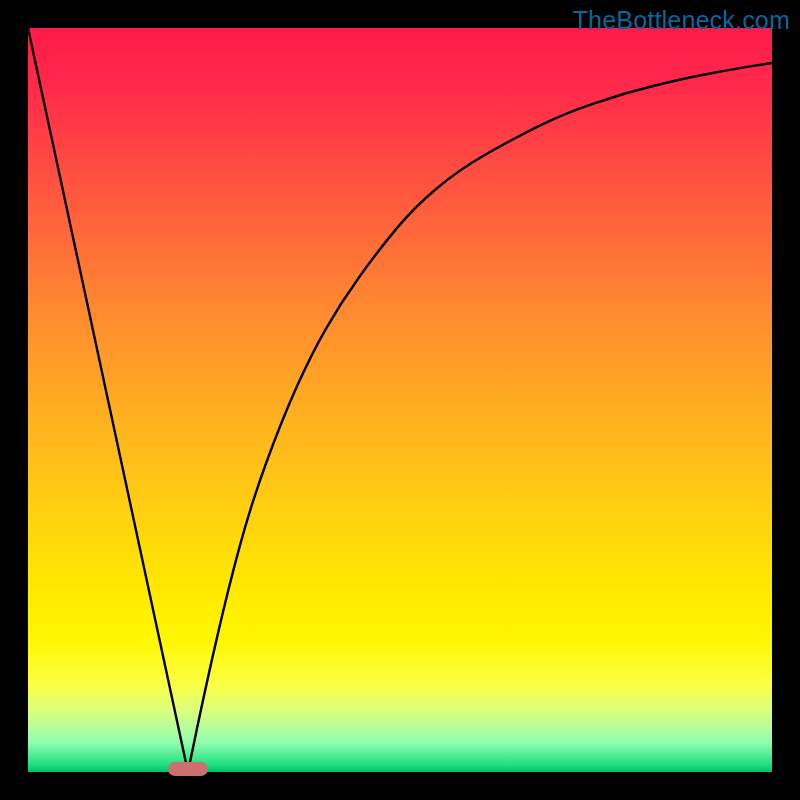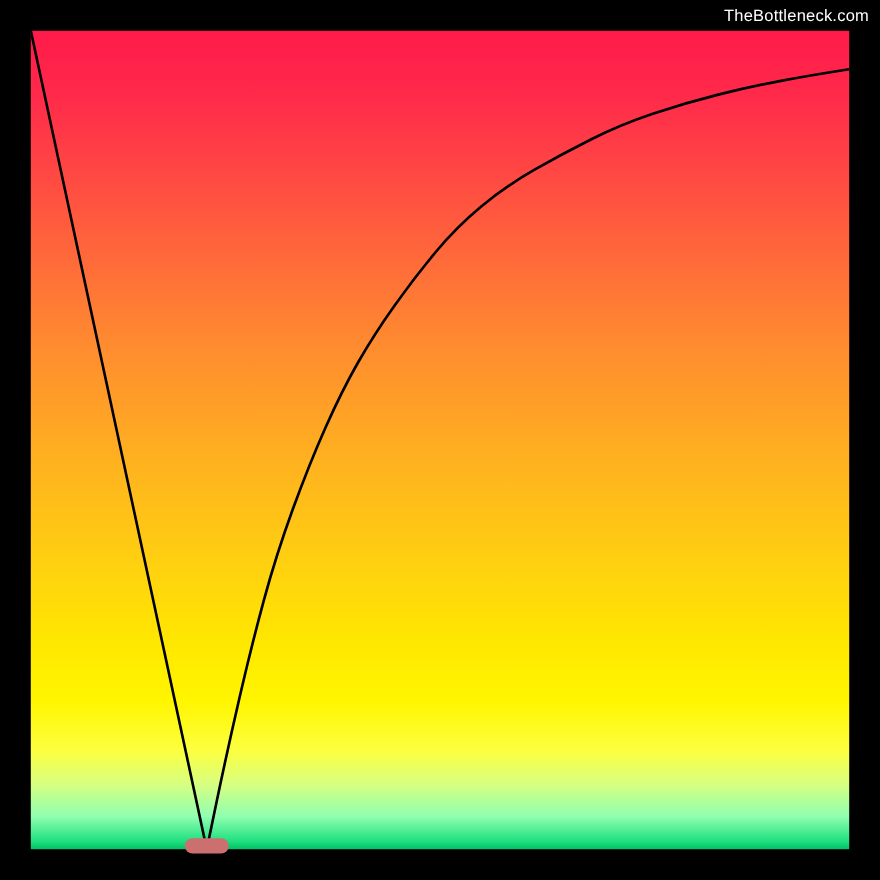--- a/index.html
+++ b/index.html
@@ -30,22 +30,22 @@
       #d8ff80 92%,
       #90ffb0 96%,
       #20e080 99%,
       #00c068 100%
     );
   }
   .watermark {
     position: absolute;
     top: 6px;
     right: 10px;
-    color: #ffffff;
-    font-size: 15px;
+    color: #0369a1;
+    font-size: 25px;
     font-weight: 500;
     letter-spacing: 0.2px;
   }
   .curve-svg {
     position: absolute;
     left: 28px;
     top: 28px;
     width: 744px;
     height: 744px;
     pointer-events: none;

